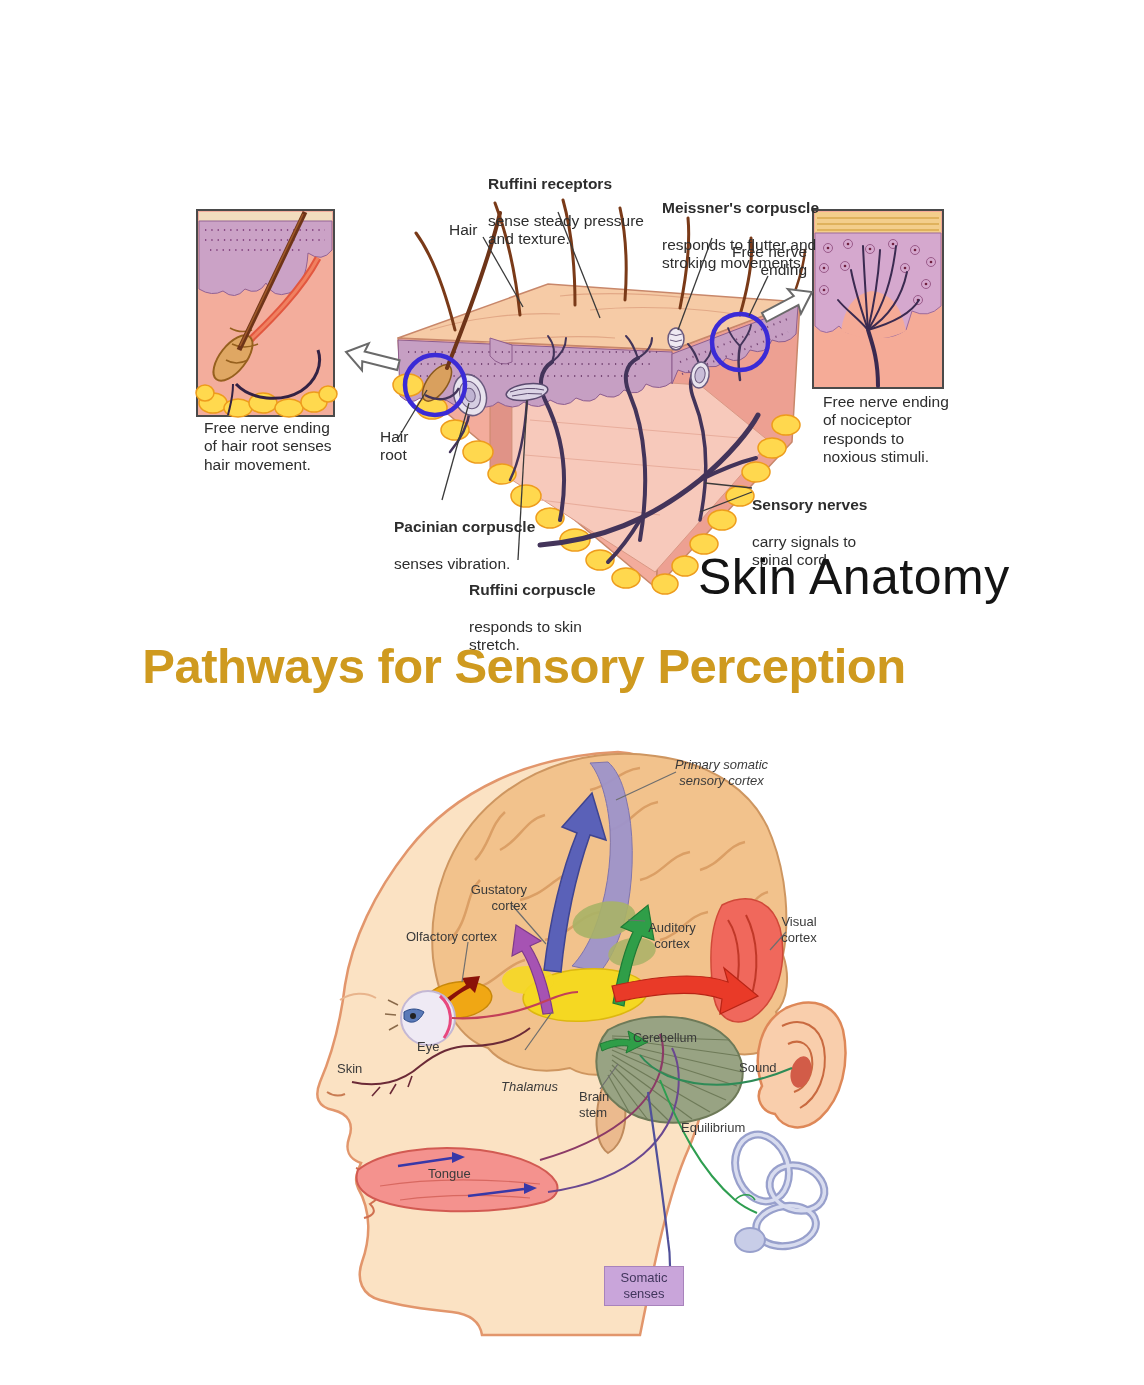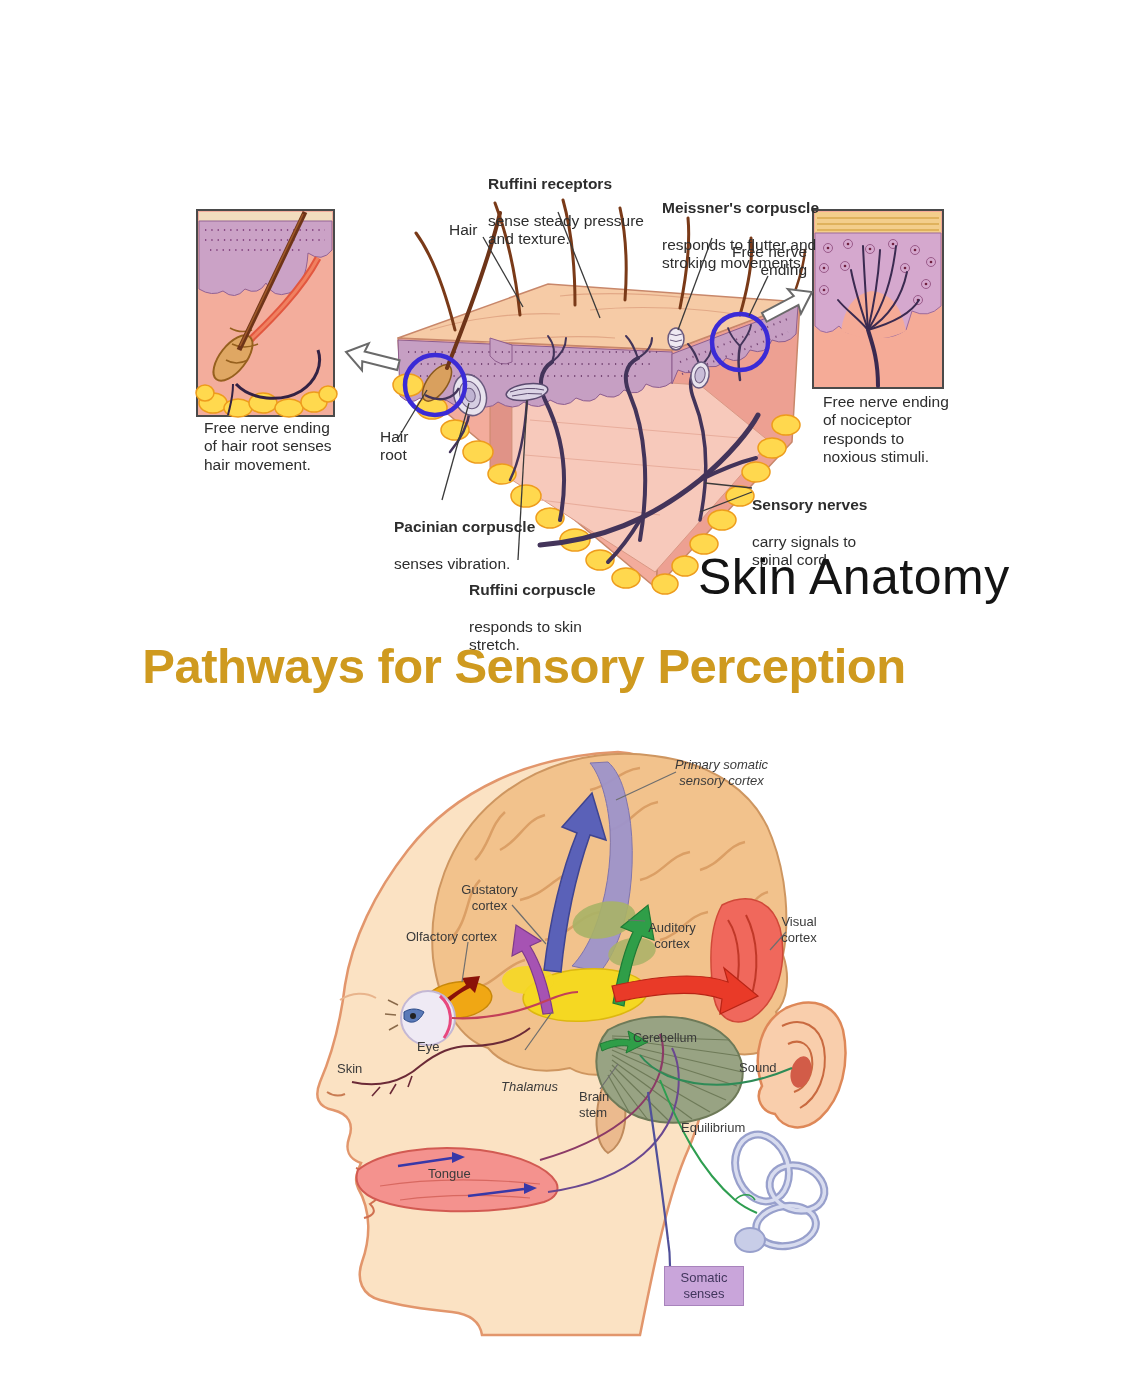--- a/index.html
+++ b/index.html
@@ -20,21 +20,21 @@
   .cap{font-size:15.5px;}
   #skin-title{
     position:absolute;left:698px;top:548px;width:330px;
     font-size:50px;color:#141414;letter-spacing:0.5px;white-space:nowrap;
   }
   #main-heading{
     position:absolute;left:0;top:638px;width:1048px;text-align:center;
     font-size:49px;font-weight:bold;letter-spacing:-0.5px;color:#CF9A1F;
   }
   #somatic-box{
-    position:absolute;left:664px;top:1266px;width:78px;height:38px;
+    position:absolute;left:604px;top:1266px;width:78px;height:38px;
     background:#C9A5DA;border:1px solid #A883BC;display:flex;
     align-items:center;justify-content:center;text-align:center;
     font-size:13px;line-height:1.25;color:#41355C;white-space:pre-line;
   }
 </style>
 </head>
 <body>
 
 <svg id="art" width="1144" height="1385" viewBox="0 0 1144 1385">
 
@@ -378,21 +378,21 @@
 <div class="lbl cap" style="left:823px;top:393px;">Free nerve ending
 of nociceptor
 responds to
 noxious stimuli.</div>
 <div id="skin-title">Skin Anatomy</div>
 
 <div id="main-heading">Pathways for Sensory Perception</div>
 
 <div class="lbl sm ctr" style="left:664px;top:757px;width:115px;font-style:italic;">Primary somatic
 sensory cortex</div>
-<div class="lbl sm ctr" style="left:452px;top:882px;width:75px;">Gustatory
+<div class="lbl sm ctr" style="left:452px;top:882px;width:75px;text-align:right;">Gustatory
 cortex</div>
 <div class="lbl sm" style="left:406px;top:929px;">Olfactory cortex</div>
 <div class="lbl sm ctr" style="left:636px;top:908px;width:72px;margin-top:12px;">Auditory
 cortex</div>
 <div class="lbl sm ctr" style="left:768px;top:914px;width:62px;">Visual
 cortex</div>
 <div class="lbl sm" style="left:417px;top:1039px;">Eye</div>
 <div class="lbl sm" style="left:337px;top:1061px;">Skin</div>
 <div class="lbl sm" style="left:501px;top:1079px;font-style:italic;">Thalamus</div>
 <div class="lbl sm" style="left:633px;top:1031px;font-size:12.5px;">Cerebellum</div>

